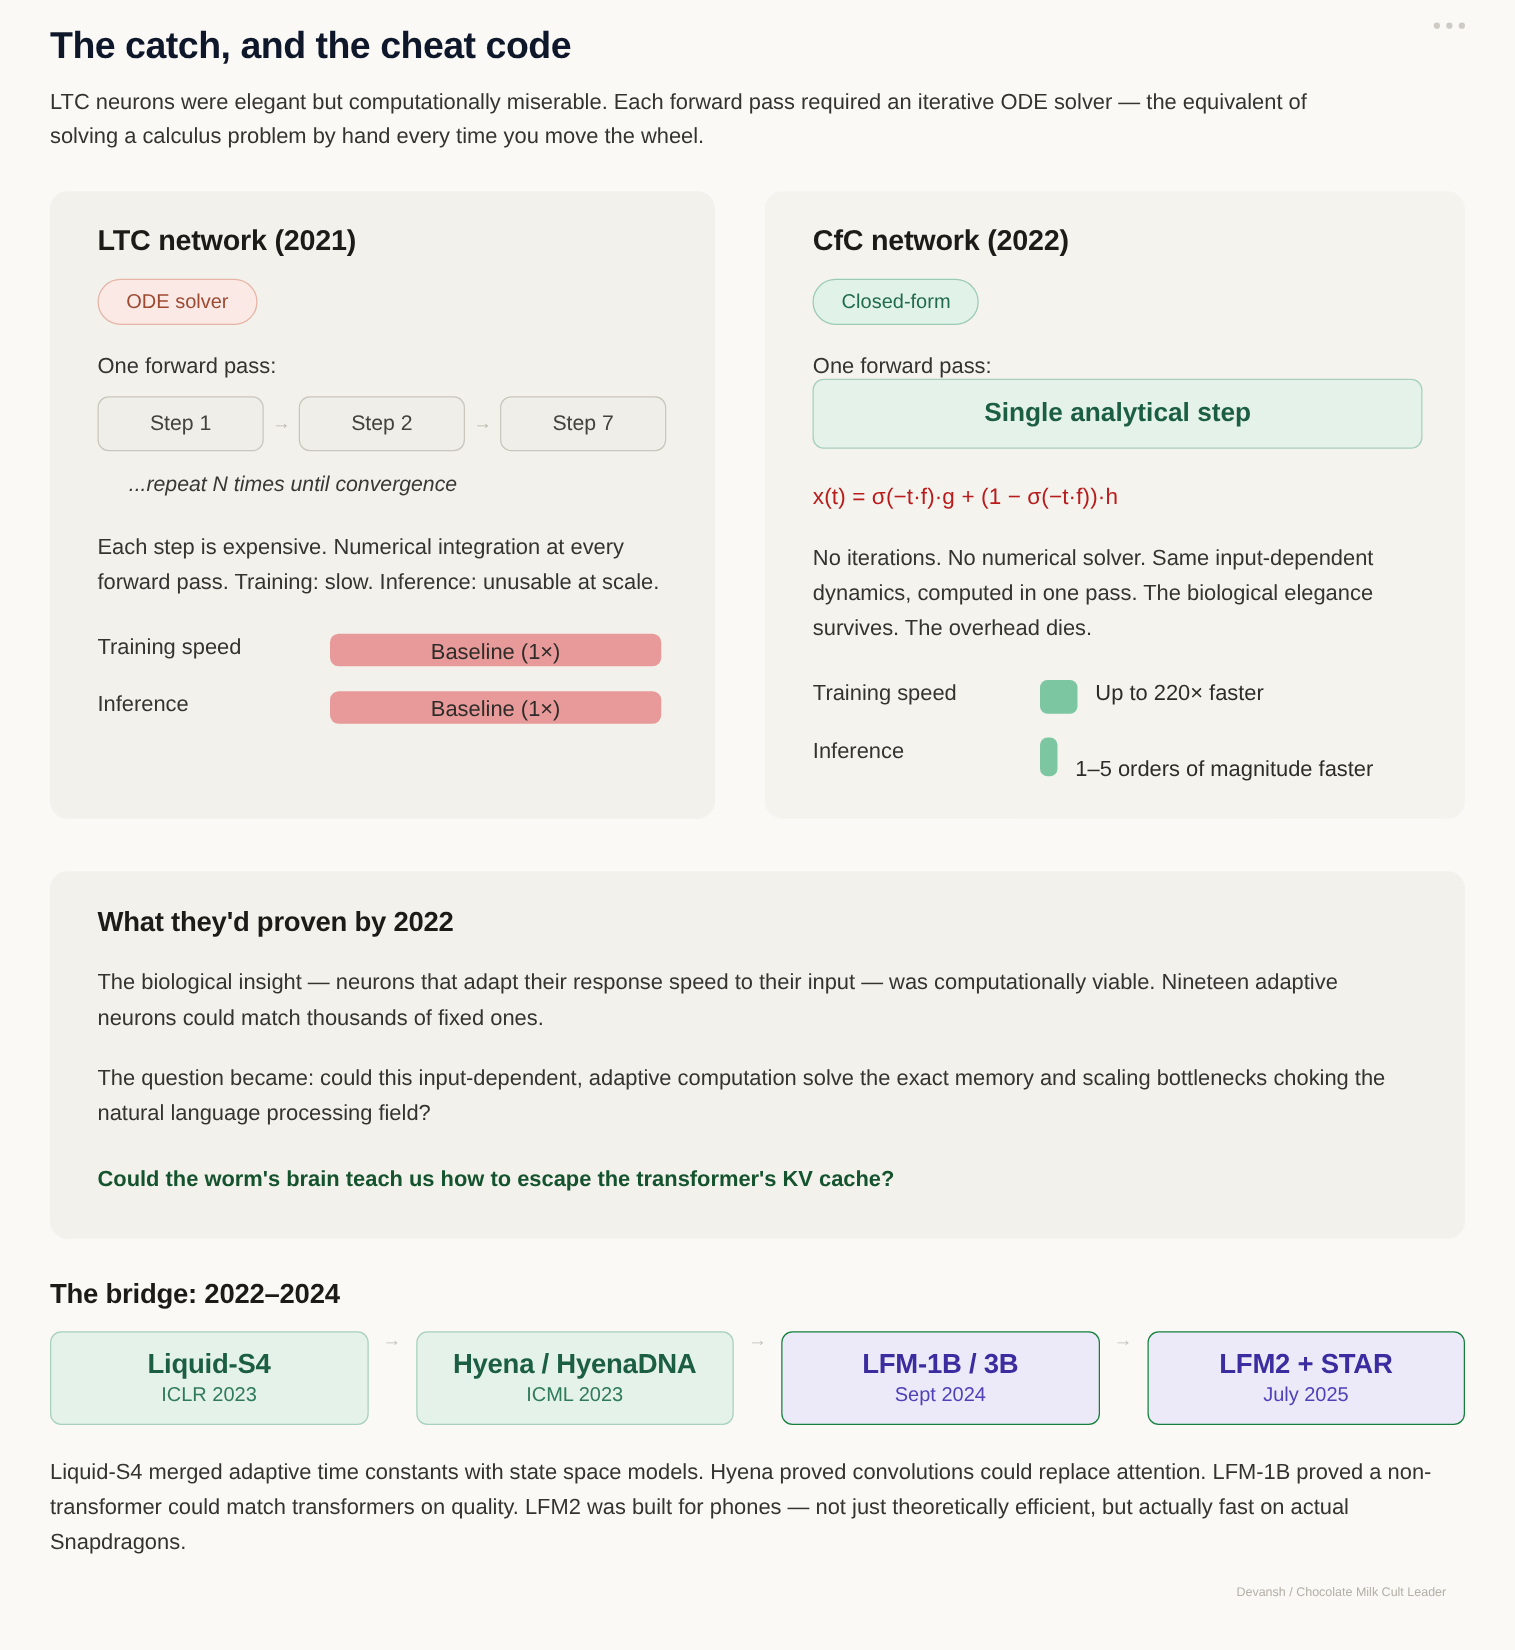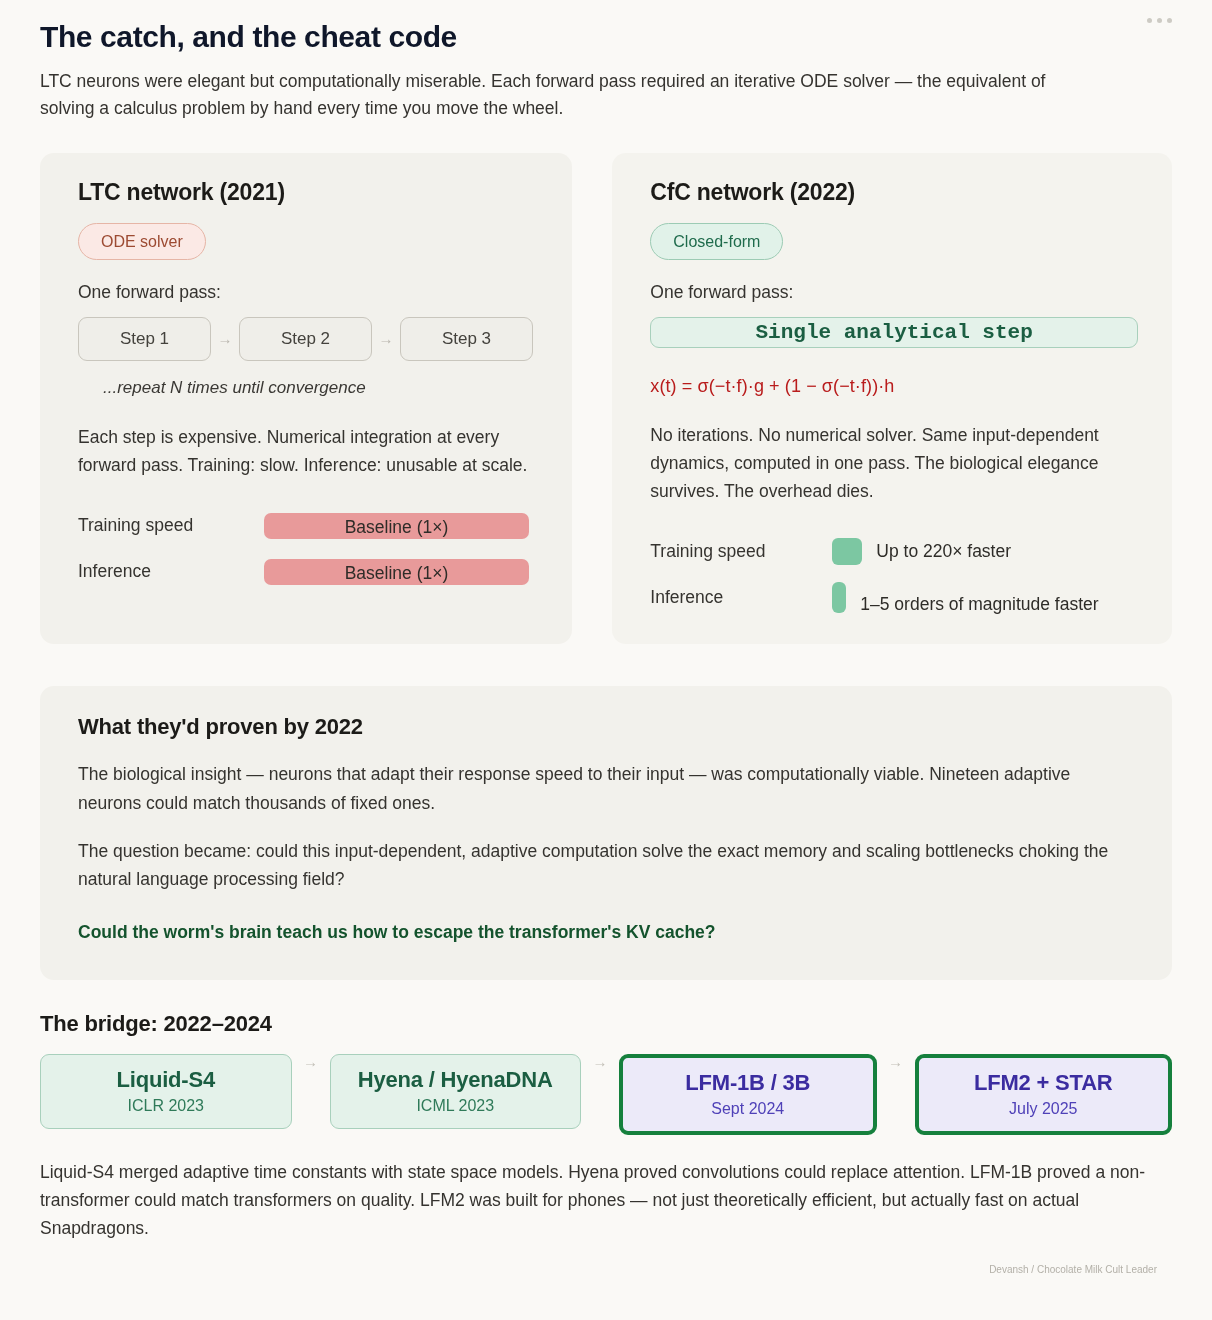--- a/index.html
+++ b/index.html
@@ -104,51 +104,49 @@
   .repeat-note {
     margin-top: 17px;
     margin-left: 25px;
     font-style: italic;
     font-size: 17px;
     color: #3a3834;
   }
 
   
   .analytical-box {
-    margin-top: 14px;
+    margin-top: 0;
     background: #e4f2ea;
     border: 1px solid #a8d0bc;
     border-radius: 9px;
-    padding: 3px 0;
+    padding: 15px 0;
     text-align: center;
     font-size: 21px;
     font-weight: 600;
     color: #1b5e42;
-    font-family: Liberation Mono, monospace;
   }
   .formula {
     margin-top: 28px;
     font-size: 18px;
     color: #b91c1c;
     letter-spacing: 0.1px;
   }
 
   .body-copy {
     margin-top: 25px;
     font-size: 17.5px;
     line-height: 1.61;
     color: #35332f;
   }
   .card-right .body-copy { margin-top: 24px; }
 
   
   .metrics { margin-top: 28px; }
   .metric-row {
     display: flex;
-    align-items: center;
     height: 37px;
   }
   .metric-row + .metric-row { margin-top: 9px; }
   .metric-label {
     font-size: 17.5px;
     color: #35332f;
     flex: 0 0 auto;
   }
   .card-left  .metric-label { width: 186px; }
   .card-right .metric-label { width: 182px; }
@@ -253,21 +251,21 @@
     line-height: 1.15;
     white-space: nowrap;
   }
   .bridge-item .bi-date {
     margin-top: 5px;
     font-size: 16px;
   }
   .bridge-green { background: #e4f2ea; border: 1px solid #a8d0bc; }
   .bridge-green .bi-name { color: #1b5e42; }
   .bridge-green .bi-date { color: #2f7a59; }
-  .bridge-purple { background: #eceaf9; border: 4px solid #15803d; }
+  .bridge-purple { background: #eceaf9; border: 1px solid #15803d; }
   .bridge-purple .bi-name { color: #3b2ca0; }
   .bridge-purple .bi-date { color: #4f41b8; }
   .bridge-arrow {
     flex: 0 0 38px;
     text-align: center;
     color: #c3c0b8;
     font-size: 15px;
     line-height: 1;
   }
 
@@ -310,21 +308,21 @@
     <div class="card card-left">
       <div class="card-title">LTC network (2021)</div>
       <div class="pill pill-red">ODE solver</div>
       <div class="subhead">One forward pass:</div>
 
       <div class="steps">
         <div class="step-box">Step 1</div>
         <div class="step-arrow">→</div>
         <div class="step-box">Step 2</div>
         <div class="step-arrow">→</div>
-        <div class="step-box">Step 3</div>
+        <div class="step-box">Step 7</div>
       </div>
 
       <div class="repeat-note">...repeat N times until convergence</div>
       <div class="body-copy">Each step is expensive. Numerical integration at every forward pass. Training: slow. Inference: unusable at scale.</div>
 
       <div class="metrics">
         <div class="metric-row">
           <div class="metric-label">Training speed</div>
           <div class="bar-red">
             <span>Baseline (1×)</span>

